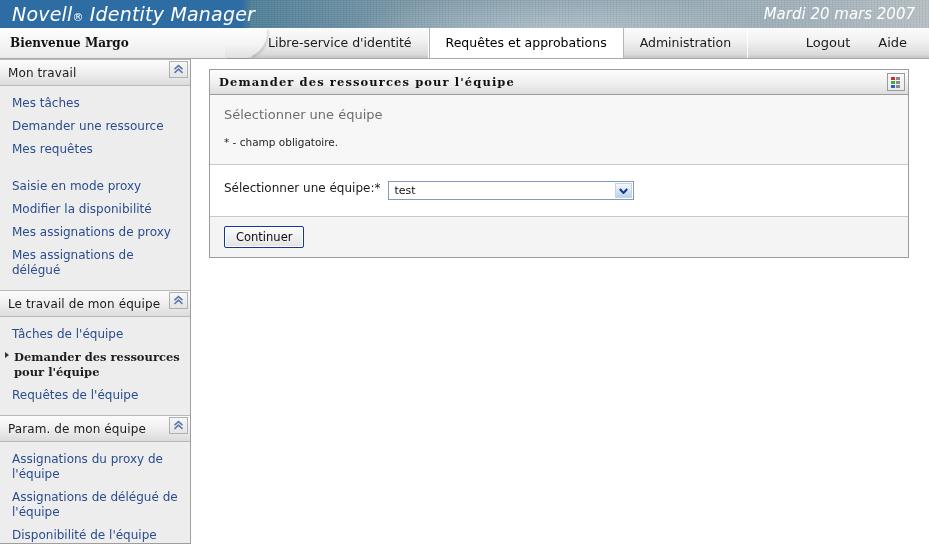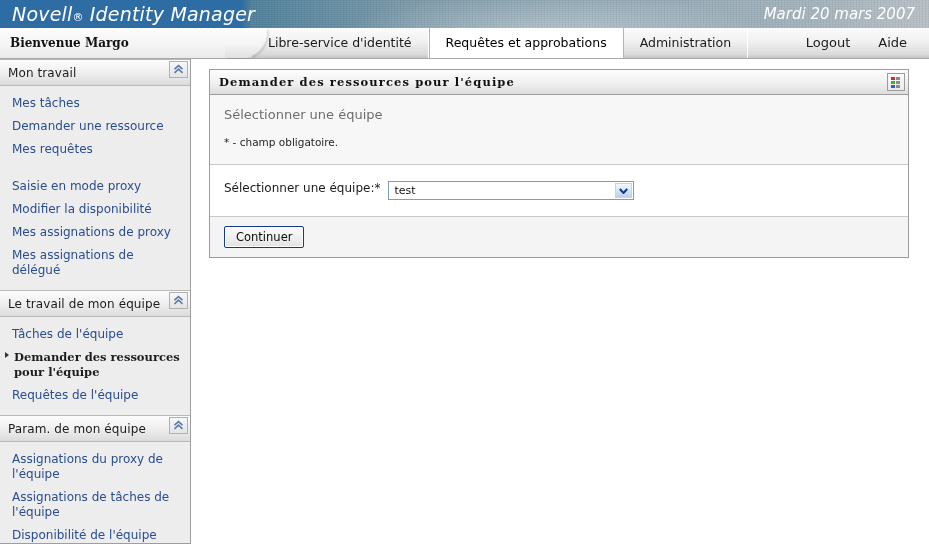--- a/index.html
+++ b/index.html
@@ -368,21 +368,21 @@
         <span class="title">Param. de mon équipe</span>
         <span class="collapse-btn">
           <svg width="11" height="11" viewBox="0 0 11 11">
               <path d="M1.5 5.2 L5.5 1.6 L9.5 5.2" fill="none" stroke="#5c7ba8" stroke-width="1.6"></path>
               <path d="M1.5 8.8 L5.5 5.2 L9.5 8.8" fill="none" stroke="#5c7ba8" stroke-width="1.6"></path>
             </svg>
         </span>
       </div>
       <div class="nav-items">
         <div class="nav-item">Assignations du proxy de l'équipe</div>
-        <div class="nav-item">Assignations de tâches de l'équipe</div>
+        <div class="nav-item">Assignations de délégué de l'équipe</div>
         <div class="nav-item">Disponibilité de l'équipe</div>
       </div>
     </div>
 
   </div>
 
   <div class="content">
     <div class="panel">
 
       <div class="panel-header">

